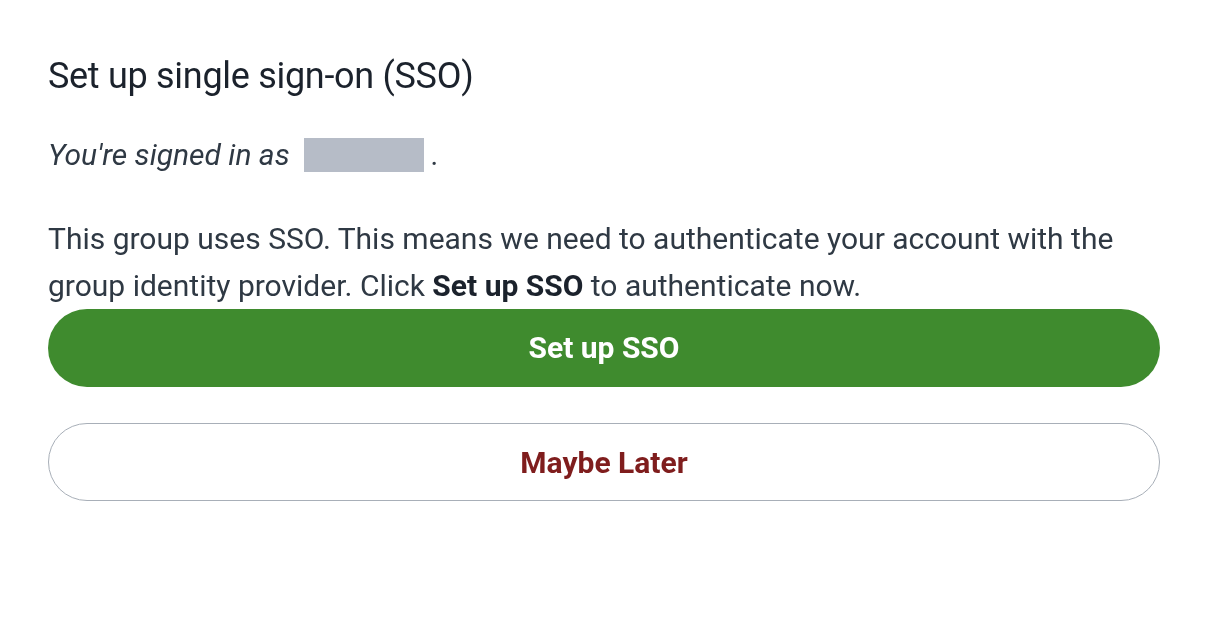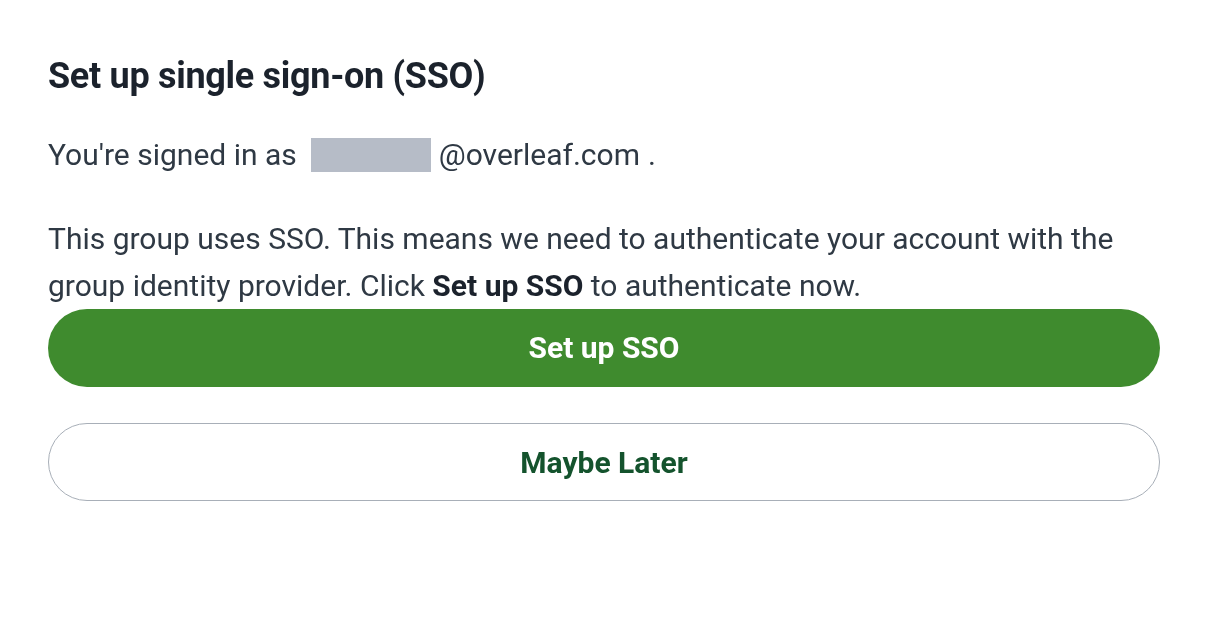--- a/index.html
+++ b/index.html
@@ -10,34 +10,35 @@
     body {
       font-family: -apple-system, BlinkMacSystemFont, "Segoe UI", Roboto, "Helvetica Neue", Arial, sans-serif;
       background: #ffffff;
       width: 1208px;
       height: 627px;
       padding: 55px 48px;
       color: #1b222c;
     }
     .heading {
       font-size: 36px;
-      font-weight: 700;
+      font-weight: 400;
       color: #1b222c;
       margin-bottom: 38px;
       letter-spacing: -0.3px;
     }
     .signed-in-row {
       font-size: 30px;
       color: #2f3944;
       margin-bottom: 42px;
       line-height: 1.3;
       display: flex;
       align-items: center;
       flex-wrap: wrap;
       gap: 8px;
+      font-style: italic;
     }
     .redacted {
       display: inline-block;
       width: 120px;
       height: 34px;
       background: #b6bcc7;
       vertical-align: middle;
       margin-left: 6px;
     }
     .logout-link {
@@ -68,33 +69,32 @@
       border: none;
       font-family: inherit;
     }
     .btn-primary {
       background: #3f8b2e;
       color: #ffffff;
       margin-bottom: 36px;
     }
     .btn-secondary {
       background: #ffffff;
-      color: #14532d;
+      color: #7f1d1d;
       border: 1.5px solid #a8afb8;
     }
   </style>
 </head>
 <body>
 
 <h1 class="heading">Set up single sign-on (SSO)</h1>
 
 <div class="signed-in-row">
   <span>You're signed in as</span>
   <span class="redacted"></span>
-  <span>@overleaf.com</span>
   <span>.</span>
 </div>
 
 <p class="description">
   <span>This group uses SSO. This means we need to authenticate your account with the group identity provider. Click </span><span class="bold">Set up SSO</span><span> to authenticate now.</span>
 </p>
 
 <button class="btn btn-primary">Set up SSO</button>
 
 <button class="btn btn-secondary">Maybe Later</button>

